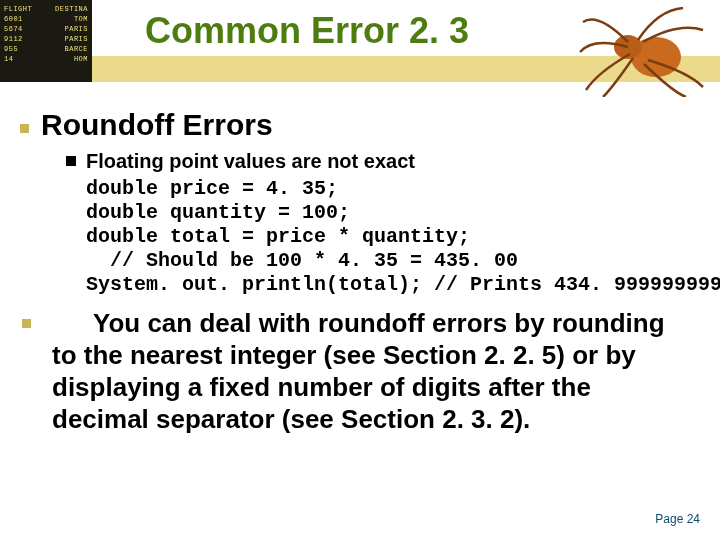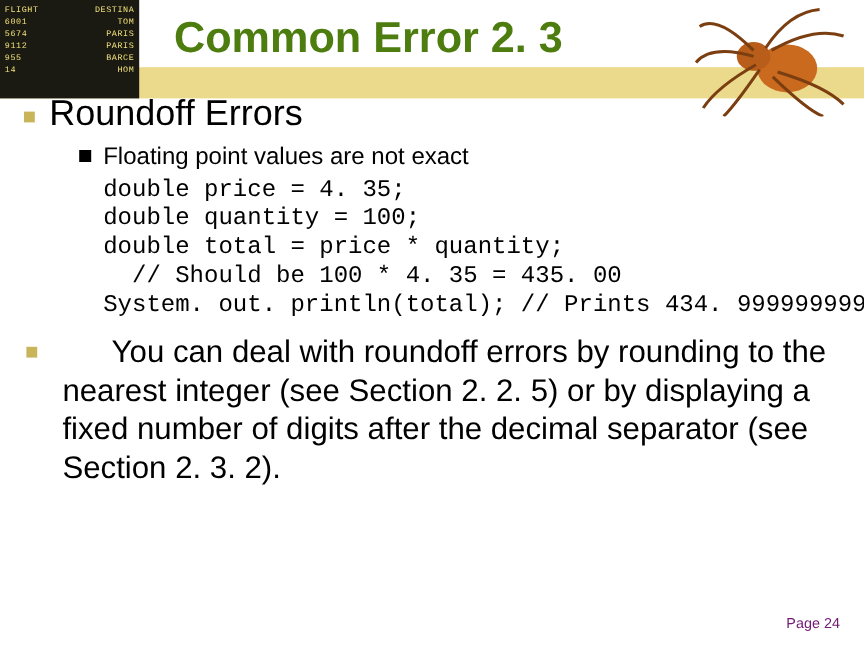--- a/index.html
+++ b/index.html
@@ -24,21 +24,21 @@
     left: 0;
     right: 0;
     height: 26px;
     background: #ebd98c;
     z-index: 0;
   }
   .board-img {
     position: absolute;
     top: 0;
     left: 0;
-    width: 116px;
+    width: 92px;
     height: 82px;
     background: #1a1a12;
     color: #f0e07a;
     font-family: "Courier New", monospace;
     font-size: 7px;
     line-height: 10px;
     padding: 4px 4px;
     box-sizing: border-box;
     letter-spacing: 0.5px;
     z-index: 2;
@@ -56,23 +56,24 @@
   .spider {
     position: absolute;
     top: 2px;
     right: 12px;
     width: 130px;
     height: 95px;
     z-index: 3;
   }
   .content {
     position: absolute;
-    top: 78px;
+    top: 108px;
     left: 20px;
     right: 20px;
+    font-weight: bold;
   }
   .lvl1 {
     margin: 0 0 8px 0;
   }
   .lvl1 .bullet-sq {
     display: inline-block;
     width: 9px;
     height: 9px;
     background: #c9b45a;
     margin-right: 12px;
@@ -144,21 +145,21 @@
     bottom: 14px;
     left: 20px;
     font-size: 10px;
     color: #000;
   }
   .footer-right {
     position: absolute;
     bottom: 14px;
     right: 20px;
     font-size: 12px;
-    color: #701a75;
+    color: #0c4a6e;
   }
 </style>
 </head>
 <body>
 
 <div class="slide">
   <div class="header-band"></div>
 
   <div class="board-img">
     <div class="row">

